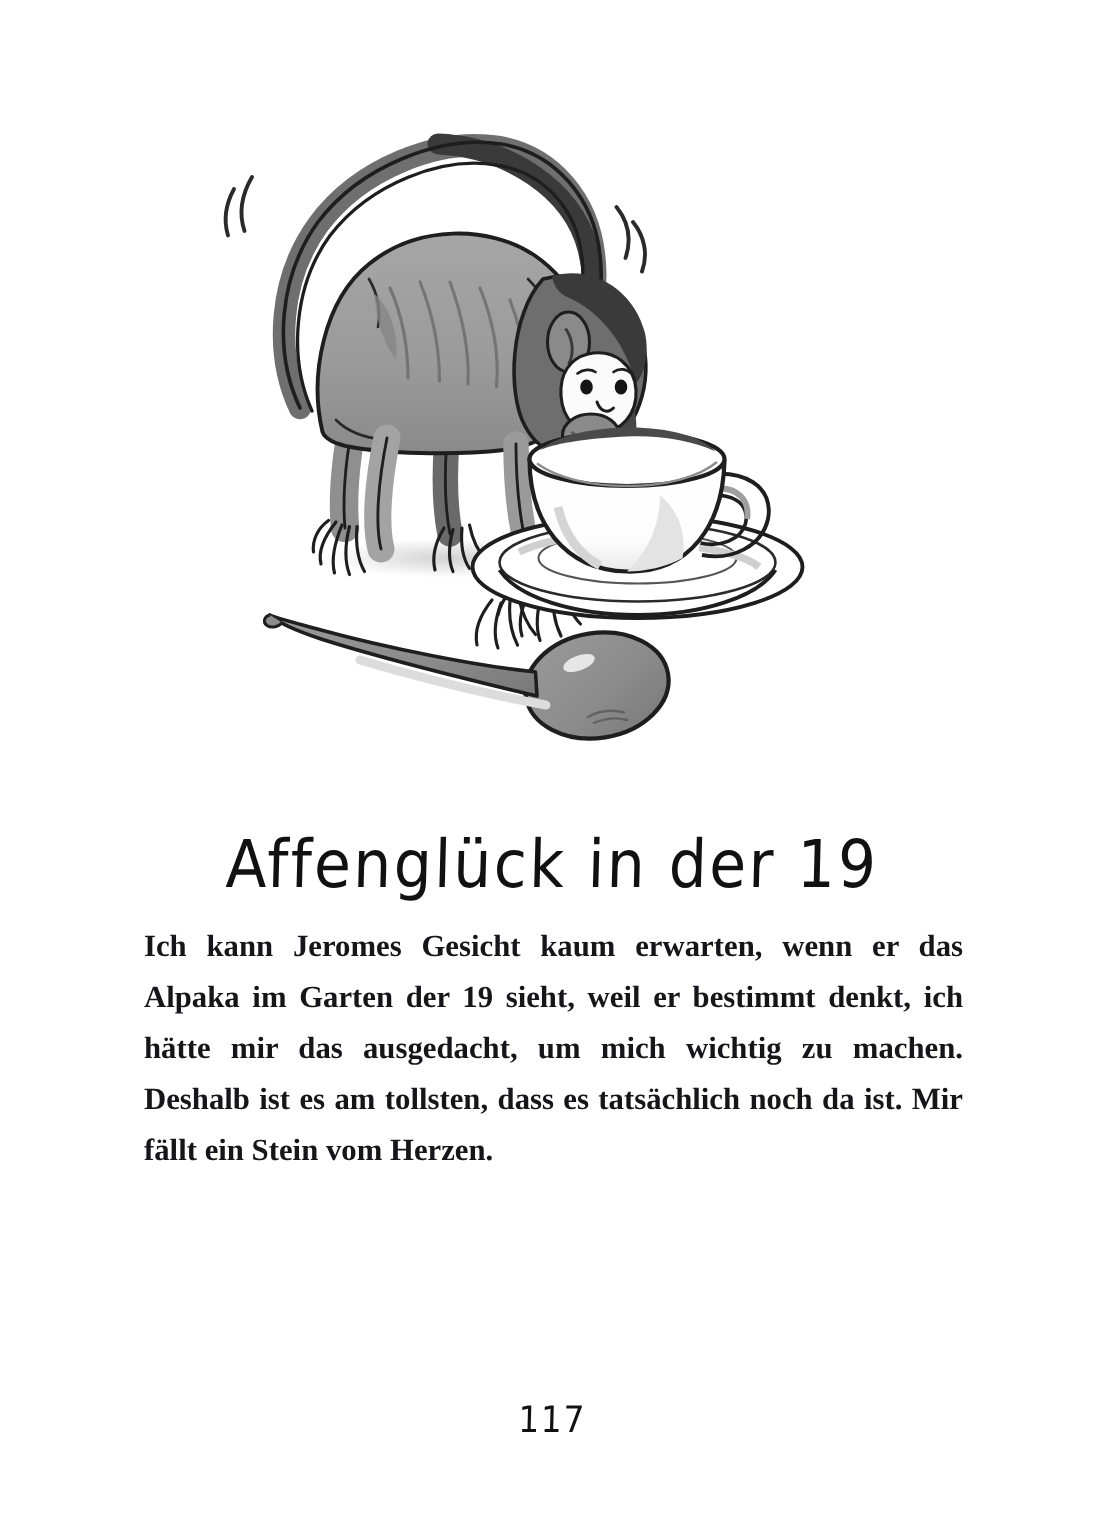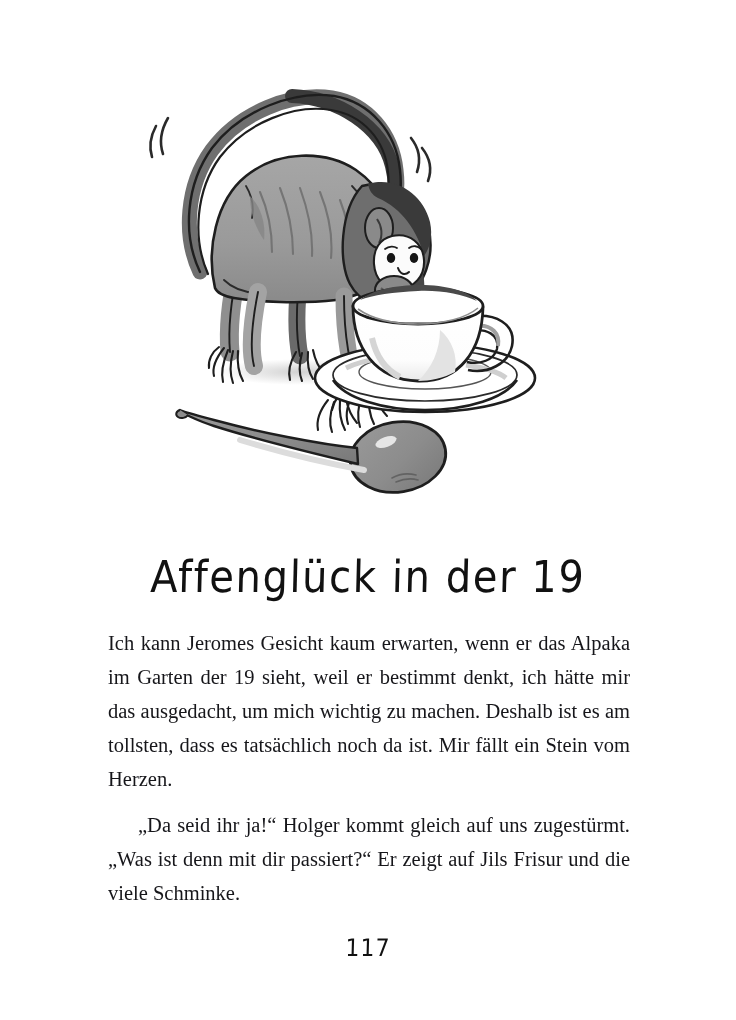--- a/index.html
+++ b/index.html
@@ -55,22 +55,23 @@
     left: 96px;
     top: 614px;
     width: 546px;
     font-size: 20.5px;
     line-height: 34px;
     color: #16161a;
     text-align: justify;
     text-justify: inter-word;
   }
   .body-text p {
-    margin: 12px;
+    margin: 0;
     text-indent: 0;
+    font-weight: bold;
   }
   .body-text p + p {
     text-indent: 30px;
   }
   .body-text p:last-child {
     text-align-last: left;
   }
 
   
   .folio {
@@ -344,18 +345,17 @@
 
         <path d="M240 440 C280 452 330 464 364 470" fill="none" stroke="#dcdcdc" stroke-width="6" stroke-linecap="round"></path>
       </g>
     </svg>
   </div>
 
   <h1 class="chapter-title">Affenglück in der 19</h1>
 
   <div class="body-text">
     <p>Ich kann Jeromes Gesicht kaum erwarten, wenn er das Alpaka im Garten der 19 sieht, weil er bestimmt denkt, ich hätte mir das ausgedacht, um mich wichtig zu machen. Deshalb ist es am tollsten, dass es tatsächlich noch da ist. Mir fällt ein Stein vom Herzen.</p>
-    <p>„Da seid ihr ja!“ Holger kommt gleich auf uns zugestürmt. „Was ist denn mit dir passiert?“ Er zeigt auf Jils Frisur und die viele Schminke.</p>
   </div>
 
   <div class="folio">117</div>
 
 </div>
 
 </body></html>

